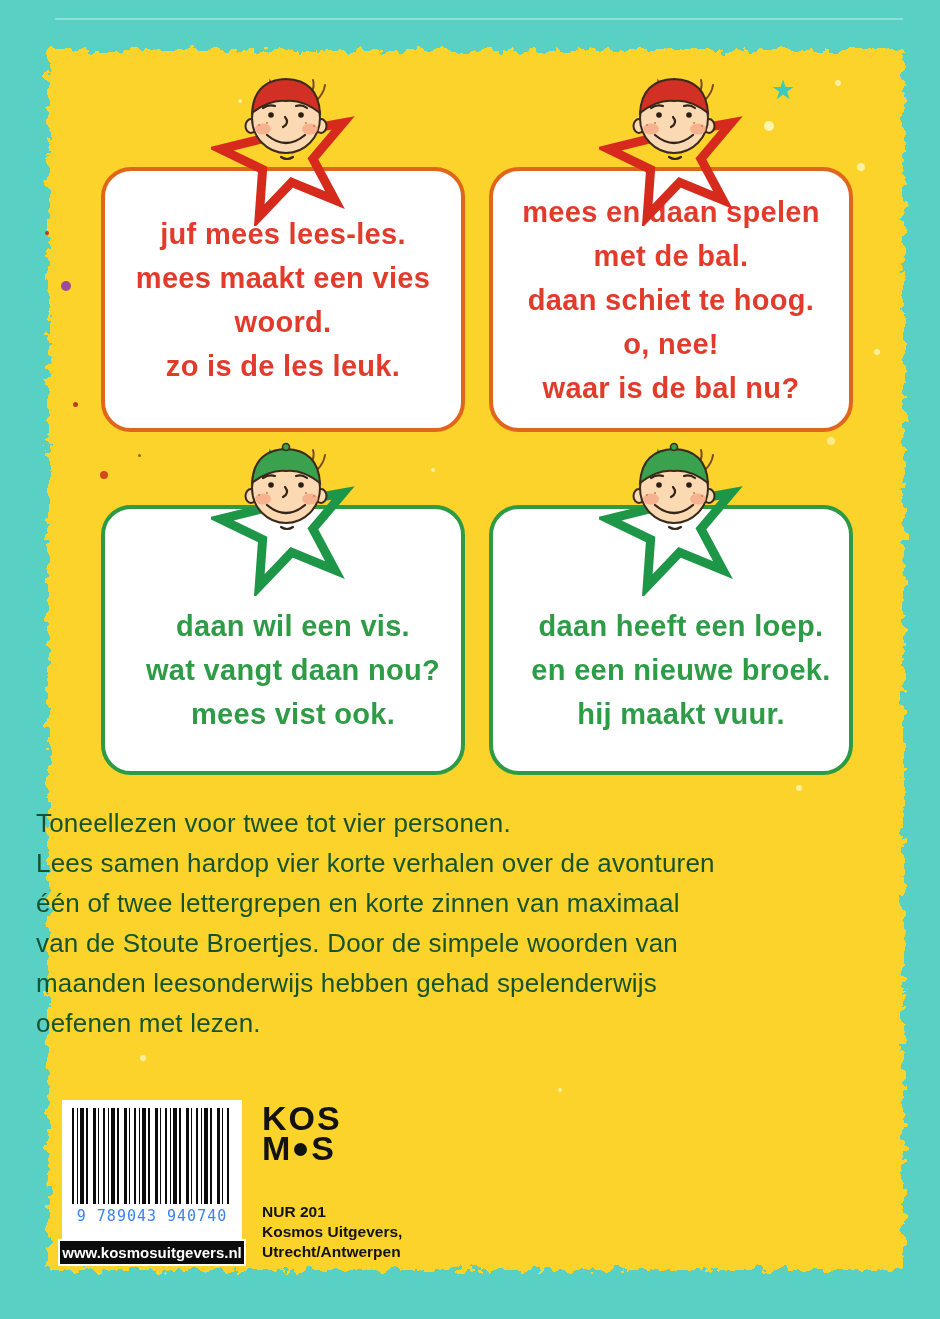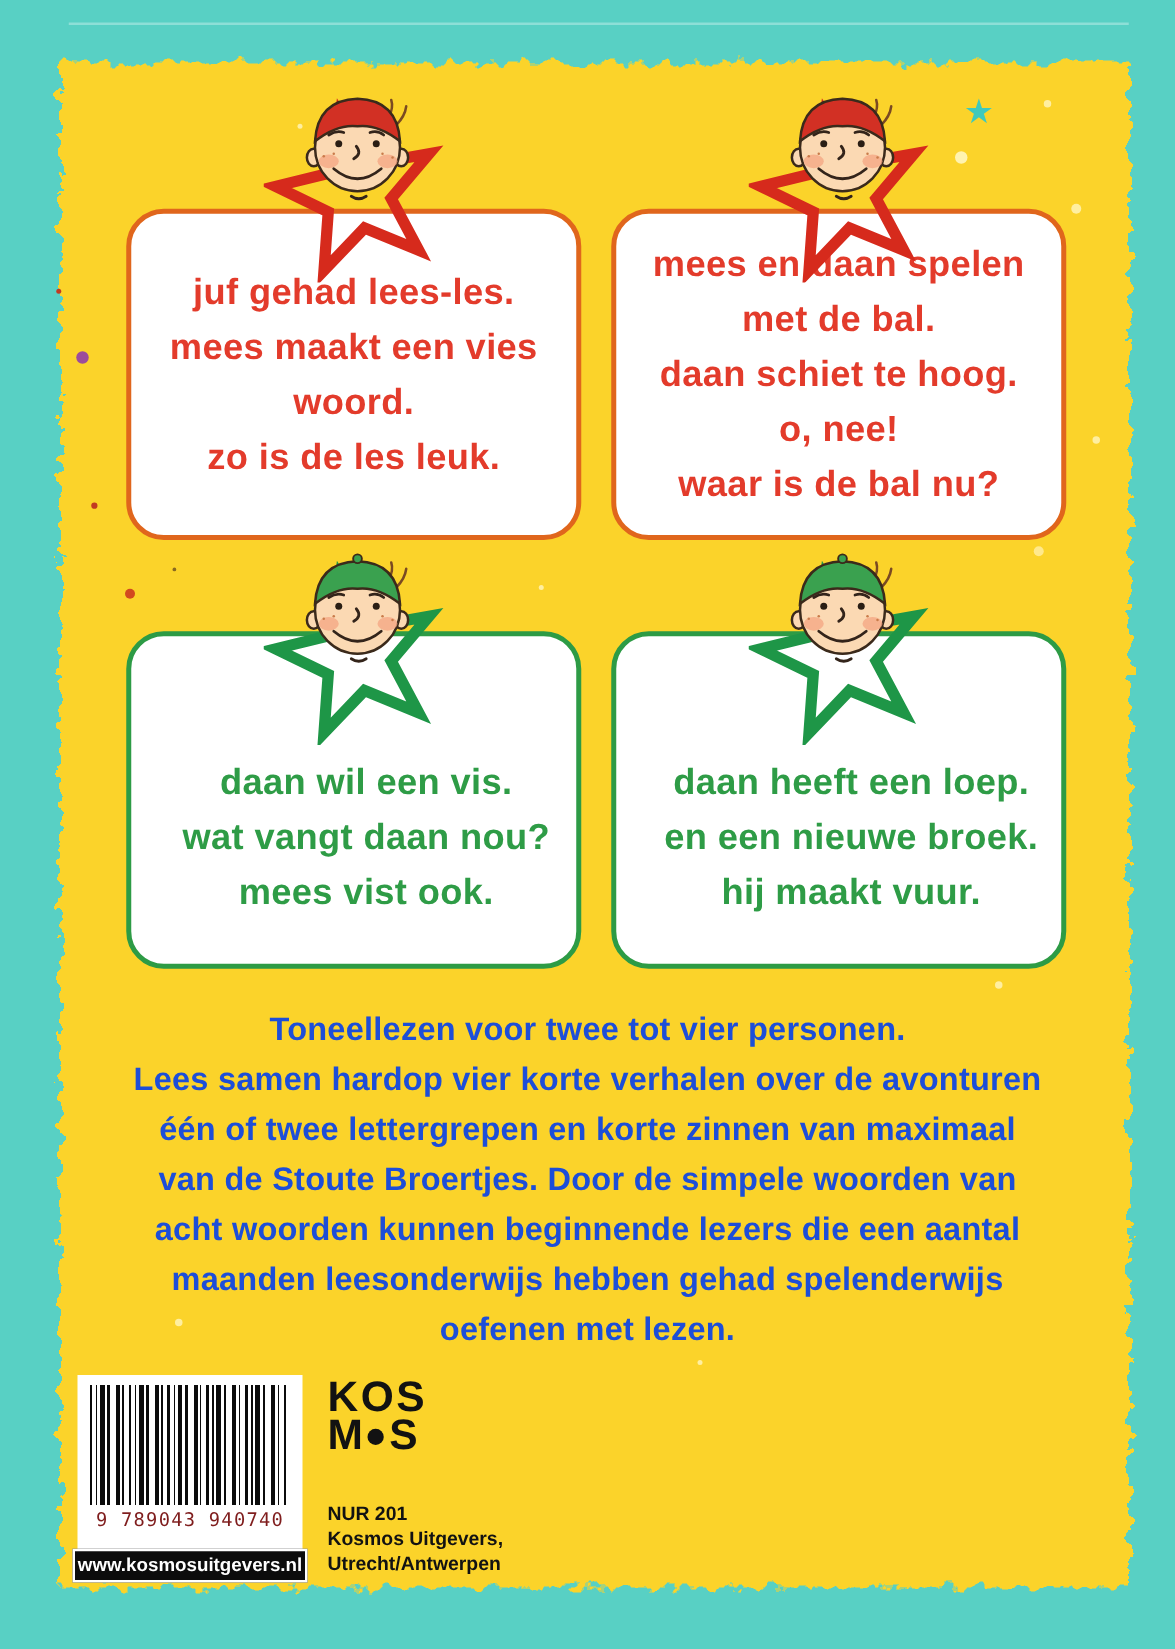--- a/index.html
+++ b/index.html
@@ -45,42 +45,42 @@
   .card--green .cap{fill:#3AA14F;}
   .cap-stem{fill:#3AA14F;stroke:#3B2A1B;stroke-width:1.5;}
   .card--red .cap-stem{display:none;}
   .brow,.nose,.mouth,.chin,.hair{fill:none;stroke:#33241A;stroke-width:2.2;stroke-linecap:round;}
   .hair{stroke:#7A4A22;stroke-width:2;}
   .eye{fill:#2A1E14;}
   .cheek{fill:#F4A482;opacity:0.75;}
   .freckle{fill:#C97B4A;}
   
   .blurb{
-    position:absolute;left:36px;top:803px;width:868px;text-align:center;
-    font-weight:bold;color:#1d4ed8;
+    position:absolute;left:36px;top:803px;width:868px;text-align:left;
+    font-weight:normal;color:#14532d;
   }
   .blurb-line{font-size:26px;line-height:40px;letter-spacing:0.2px;white-space:nowrap;}
   
   .barcode-box{
     position:absolute;left:62px;top:1100px;width:180px;height:140px;
     background:#ffffff;box-sizing:border-box;padding:8px 10px 0 10px;
   }
   .bars{
     height:96px;width:160px;
     background:repeating-linear-gradient(90deg,
       #0b0b0b 0 2px,#fff 2px 5px,
       #0b0b0b 5px 6px,#fff 6px 8px,
       #0b0b0b 8px 12px,#fff 12px 14px,
       #0b0b0b 14px 16px,#fff 16px 21px,
       #0b0b0b 21px 24px,#fff 24px 26px,
       #0b0b0b 26px 27px,#fff 27px 31px);
   }
   .digits{
     margin-top:3px;font-family:"DejaVu Sans Mono", monospace;
-    font-size:15px;color:#7f1d1d;letter-spacing:1px;text-align:center;white-space:nowrap;
+    font-size:15px;color:#3b82f6;letter-spacing:1px;text-align:center;white-space:nowrap;
   }
   .url-strip{
     position:absolute;left:58px;top:1239px;width:188px;height:27px;
     background:#0c0c0c;border:2px solid #ffffff;box-sizing:border-box;
     display:flex;align-items:center;justify-content:center;
   }
   .url-strip span{color:#ffffff;font-size:15px;font-weight:bold;white-space:nowrap;}
   .kosmos-logo{position:absolute;left:262px;top:1103px;color:#121212;}
   .logo-row{font-size:34px;font-weight:bold;line-height:30px;letter-spacing:2px;}
   .logo-row2{display:flex;align-items:center;height:30px;letter-spacing:0;}
@@ -159,21 +159,21 @@
     <ellipse class="cheek" cx="52" cy="63" rx="8" ry="5.5"></ellipse>
     <ellipse class="cheek" cx="99" cy="63" rx="8" ry="5.5"></ellipse>
     <circle class="freckle" cx="48" cy="59" r="1"></circle>
       <circle class="freckle" cx="56" cy="57" r="1"></circle>
     <circle class="freckle" cx="95" cy="57" r="1"></circle>
       <circle class="freckle" cx="103" cy="60" r="1"></circle>
     <path class="mouth" d="M56,69 Q75,85 94,69"></path>
     <path class="chin" d="M70,91 q6,4 12,0"></path>
   </svg>
   <div class="card-lines">
-      <div class="card-line">juf gehad lees-les.</div>
+      <div class="card-line">juf mees lees-les.</div>
       <div class="card-line">mees maakt een vies</div>
       <div class="card-line">woord.</div>
       <div class="card-line">zo is de les leuk.</div>
     </div>
 </section>
 
 <section class="card card--red card2">
   <svg class="star-face" viewBox="0 0 150 160">
     <path class="star" d="M61.3,25.5 L86,65.3 L132.2,57 L101.9,92.8 L124,134.2 L80.6,116.4 L48.2,150.3 L51.6,103.5 L9.4,83.1 L54.9,71.9 Z"></path>
     <ellipse class="ear" cx="40" cy="60" rx="5.5" ry="7"></ellipse>
@@ -266,21 +266,20 @@
       <div class="card-line">en een nieuwe broek.</div>
       <div class="card-line">hij maakt vuur.</div>
     </div>
 </section>
 
 <div class="blurb">
     <div class="blurb-line">Toneellezen voor twee tot vier personen.</div>
     <div class="blurb-line">Lees samen hardop vier korte verhalen over de avonturen</div>
     <div class="blurb-line">één of twee lettergrepen en korte zinnen van maximaal</div>
     <div class="blurb-line">van de Stoute Broertjes. Door de simpele woorden van</div>
-    <div class="blurb-line">acht woorden kunnen beginnende lezers die een aantal</div>
     <div class="blurb-line">maanden leesonderwijs hebben gehad spelenderwijs</div>
     <div class="blurb-line">oefenen met lezen.</div>
   </div>
 
 <div class="barcode-box">
   <div class="bars"></div>
   <div class="digits">9 789043 940740</div>
 </div>
 
 <div class="url-strip">

